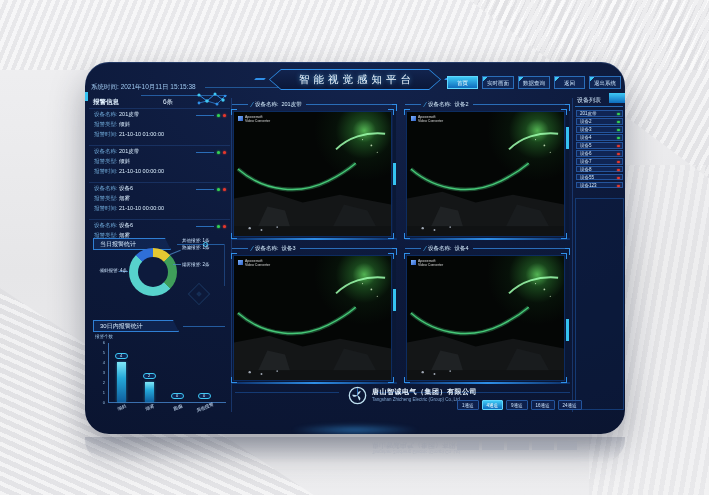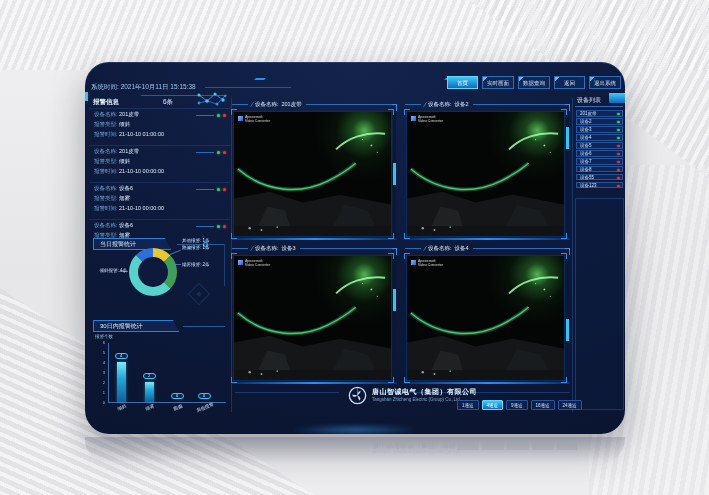--- a/index.html
+++ b/index.html
@@ -189,20 +189,25 @@
 
 <div class="window">
 
   <div class="sys-time">
     <span>系统时间:</span>
     <span>2021年10月11日 15:15:38</span>
   </div>
   <div class="hdr-line"></div>
   <div class="title-wing wl"></div>
   <div class="title-wing wr"></div>
+  <div class="title-frame">
+    <div class="title-inner">
+      <span class="title-text">智能视觉感知平台</span>
+    </div>
+  </div>
   <div class="nav">
       <div class="nav-btn active">首页</div>
       <div class="nav-btn">实时画面</div>
       <div class="nav-btn">数据查询</div>
       <div class="nav-btn">返回</div>
       <div class="nav-btn">退出系统</div>
     </div>
 
   <div class="edge-accent"></div>
   <div class="vdiv" style="left:146px"></div>

